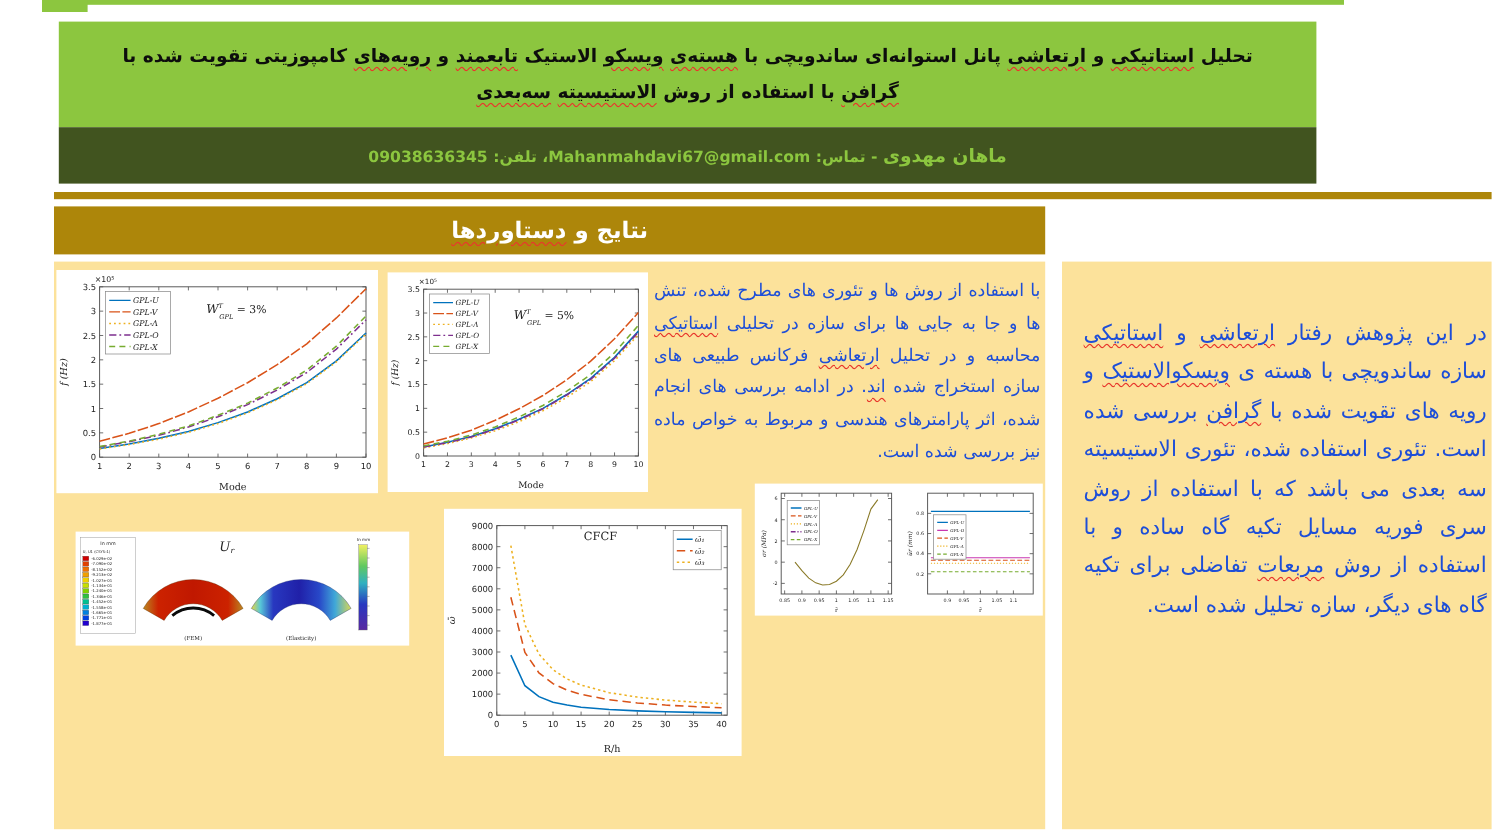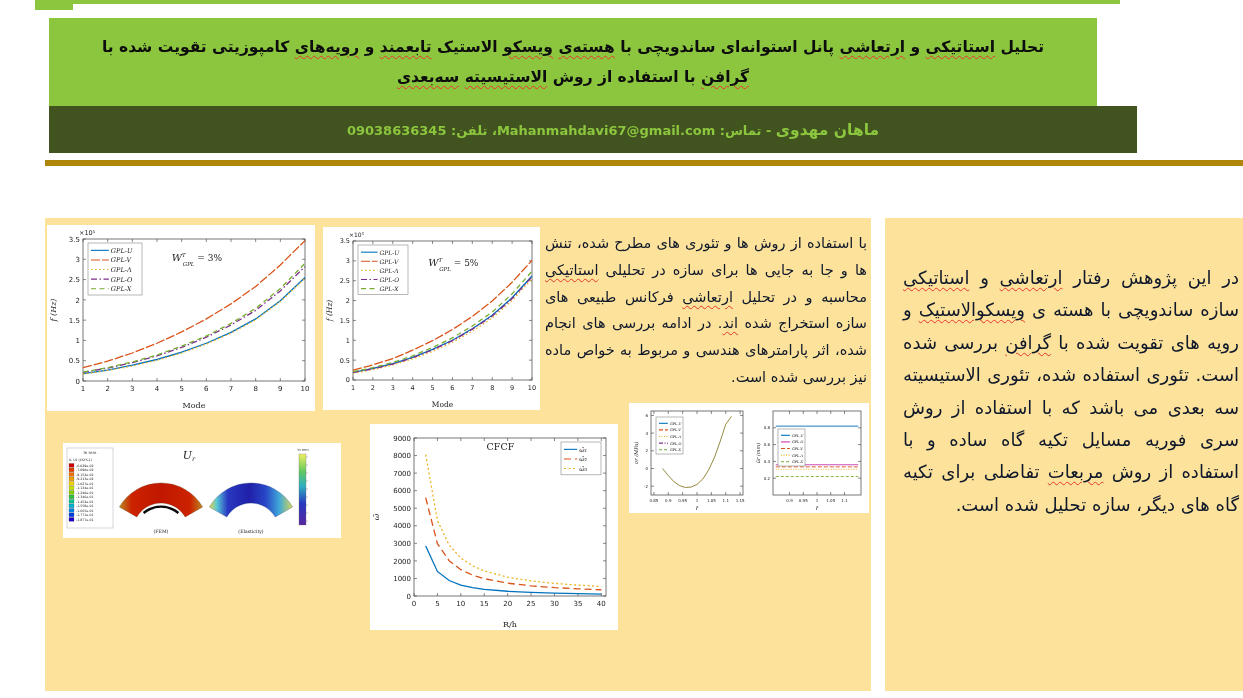--- a/index.html
+++ b/index.html
@@ -7,36 +7,36 @@
         font-family:"DejaVu Sans",sans-serif;margin-left:35px;}
   .abs{position:absolute;}
   
   #top-strip{left:0;top:0;width:1085px;height:4px;background:#8CC63F;}
   #corner-block{left:0;top:0;width:38px;height:10px;background:#8CC63F;}
   #title-box{left:14px;top:18px;width:1048px;height:88px;background:#8CC63F;
              display:flex;align-items:center;justify-content:center;}
   #title-box .t{direction:rtl;text-align:center;font-weight:bold;font-size:15.5px;
                 line-height:1.95;color:#0d0d0d;padding:0 34px;}
   #contact-bar{left:14px;top:106px;width:1048px;height:47px;background:#41541F;
-               display:flex;align-items:center;justify-content:center;padding-left:40px;}
+               display:flex;align-items:center;justify-content:center;}
   #contact-bar .c{direction:rtl;color:#8CC63F;font-size:13px;font-weight:bold;}
   #contact-bar .name{font-size:15.5px;}
   #logo-box{left:1072px;top:2px;width:164px;height:156px;background:#fff;text-align:center;}
   
   .sq{text-decoration-line:underline;text-decoration-style:wavy;
       text-decoration-color:#e8372c;text-decoration-thickness:1px;text-underline-offset:3px;}
   
   #gold-strip{left:10px;top:160px;width:1212px;height:6px;background:#AD860A;}
   .sec-header{background:#AD860A;color:#ffffff;font-weight:bold;font-size:19px;
               display:flex;align-items:center;justify-content:center;direction:rtl;}
   #hdr-results{left:10px;top:172px;width:826px;height:40px;}
   #hdr-method{left:850px;top:172px;width:372px;height:40px;}
   #col-left{left:10px;top:218px;width:826px;height:473px;background:#FCE29B;}
   #col-right{left:850px;top:218px;width:372px;height:473px;background:#FCE29B;}
-  .para{direction:rtl;text-align:justify;color:#0f172a;}
+  .para{direction:rtl;text-align:justify;color:#1d4ed8;}
   #results-para{left:510px;top:230px;width:322px;font-size:14.5px;line-height:1.85;}
   #method-para{left:868px;top:262px;width:336px;font-size:18px;line-height:1.8;}
   
   .panel{background:#ffffff;}
   #p-gpl3{left:12px;top:225px;width:268px;height:186px;}
   #p-gpl5{left:288px;top:227px;width:217px;height:183px;}
   #p-contour{left:28px;top:443px;width:278px;height:95px;}
   #p-cfcf{left:335px;top:424px;width:248px;height:206px;}
   #p-mini{left:594px;top:403px;width:240px;height:110px;display:flex;}
   
@@ -63,20 +63,23 @@
 
   <div class="abs" id="contact-bar">
     <div class="c">
       <span class="name">ماهان مهدوی</span><span> - </span><span>تماس: </span><span dir="ltr" style="font-weight:bold">Mahanmahdavi67@gmail.com</span><span>، تلفن: </span><span dir="ltr">09038636345</span>
     </div>
   </div>
 
 
   <div class="abs" id="gold-strip"></div>
 
+  <div class="abs sec-header" id="hdr-results">
+    <span>نتایج و <span class="sq">دستاوردها</span></span>
+  </div>
 
   <div class="abs" id="col-left"></div>
   <div class="abs" id="col-right"></div>
 
   <div class="abs para" id="results-para">با استفاده از روش ها و تئوری های مطرح شده، تنش ها و جا به جایی ها برای سازه در تحلیلی <span class="sq">استاتیکی</span> محاسبه و در تحلیل <span class="sq">ارتعاشی</span> فرکانس طبیعی های سازه استخراج شده <span class="sq">اند</span>. در ادامه بررسی های انجام شده، اثر پارامترهای هندسی و مربوط به خواص ماده نیز بررسی شده است.</div>
 
   <div class="abs para" id="method-para">در این پژوهش رفتار <span class="sq">ارتعاشی</span> و <span class="sq">استاتیکی</span> سازه ساندویچی با هسته ی <span class="sq">ویسکوالاستیک</span> و رویه های تقویت شده با <span class="sq">گرافن</span> بررسی شده است. تئوری استفاده شده، تئوری الاستیسیته سه بعدی می باشد که با استفاده از روش سری فوریه مسایل تکیه گاه ساده و با استفاده از روش <span class="sq">مربعات</span> تفاضلی برای تکیه گاه های دیگر، سازه تحلیل شده است.</div>
 
   <div class="abs panel" id="p-gpl3">
       <svg viewBox="0 0 268 186" width="268" height="186">

